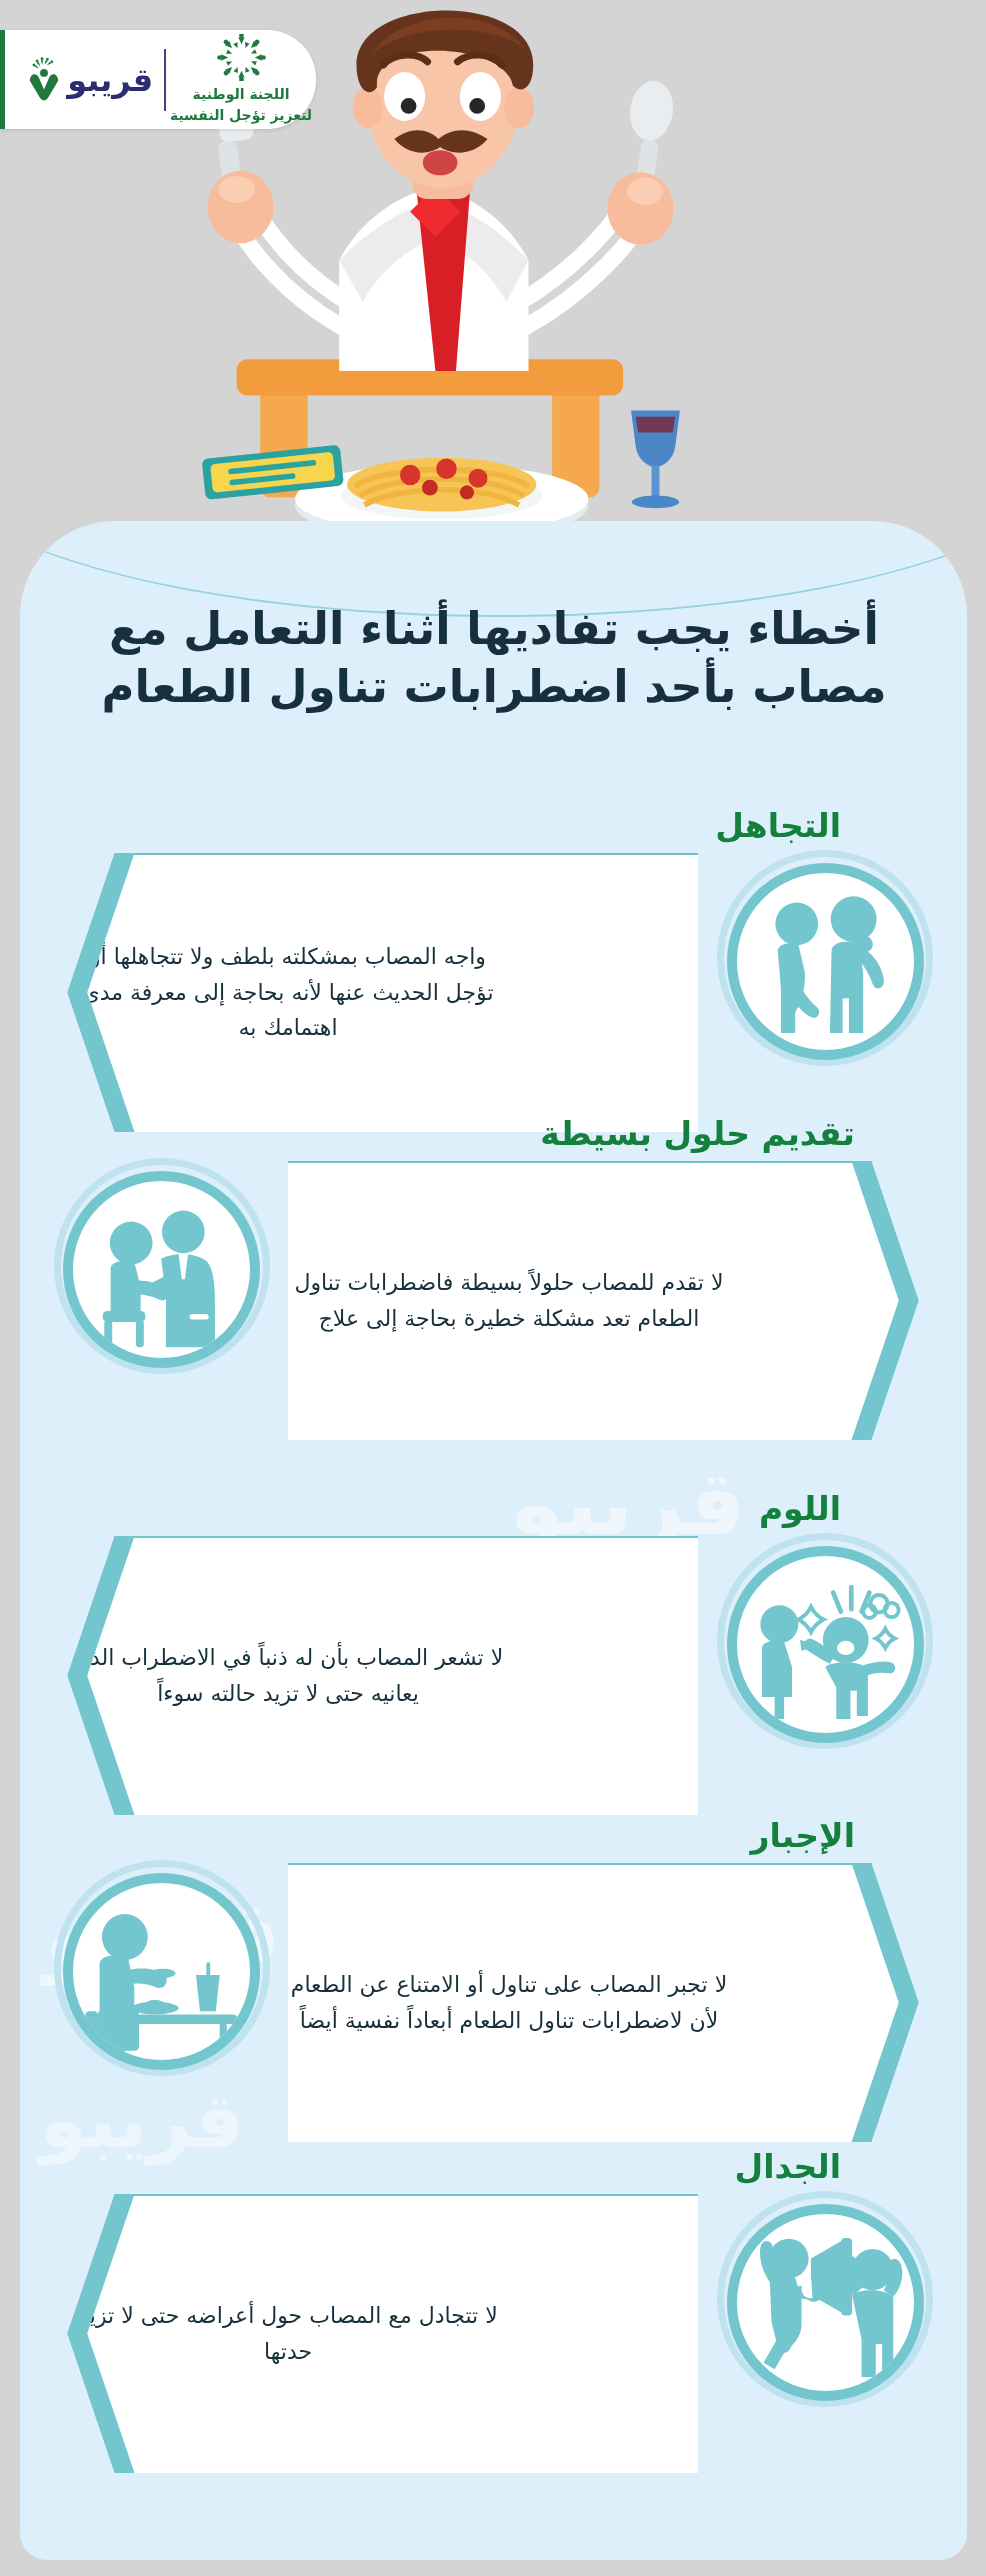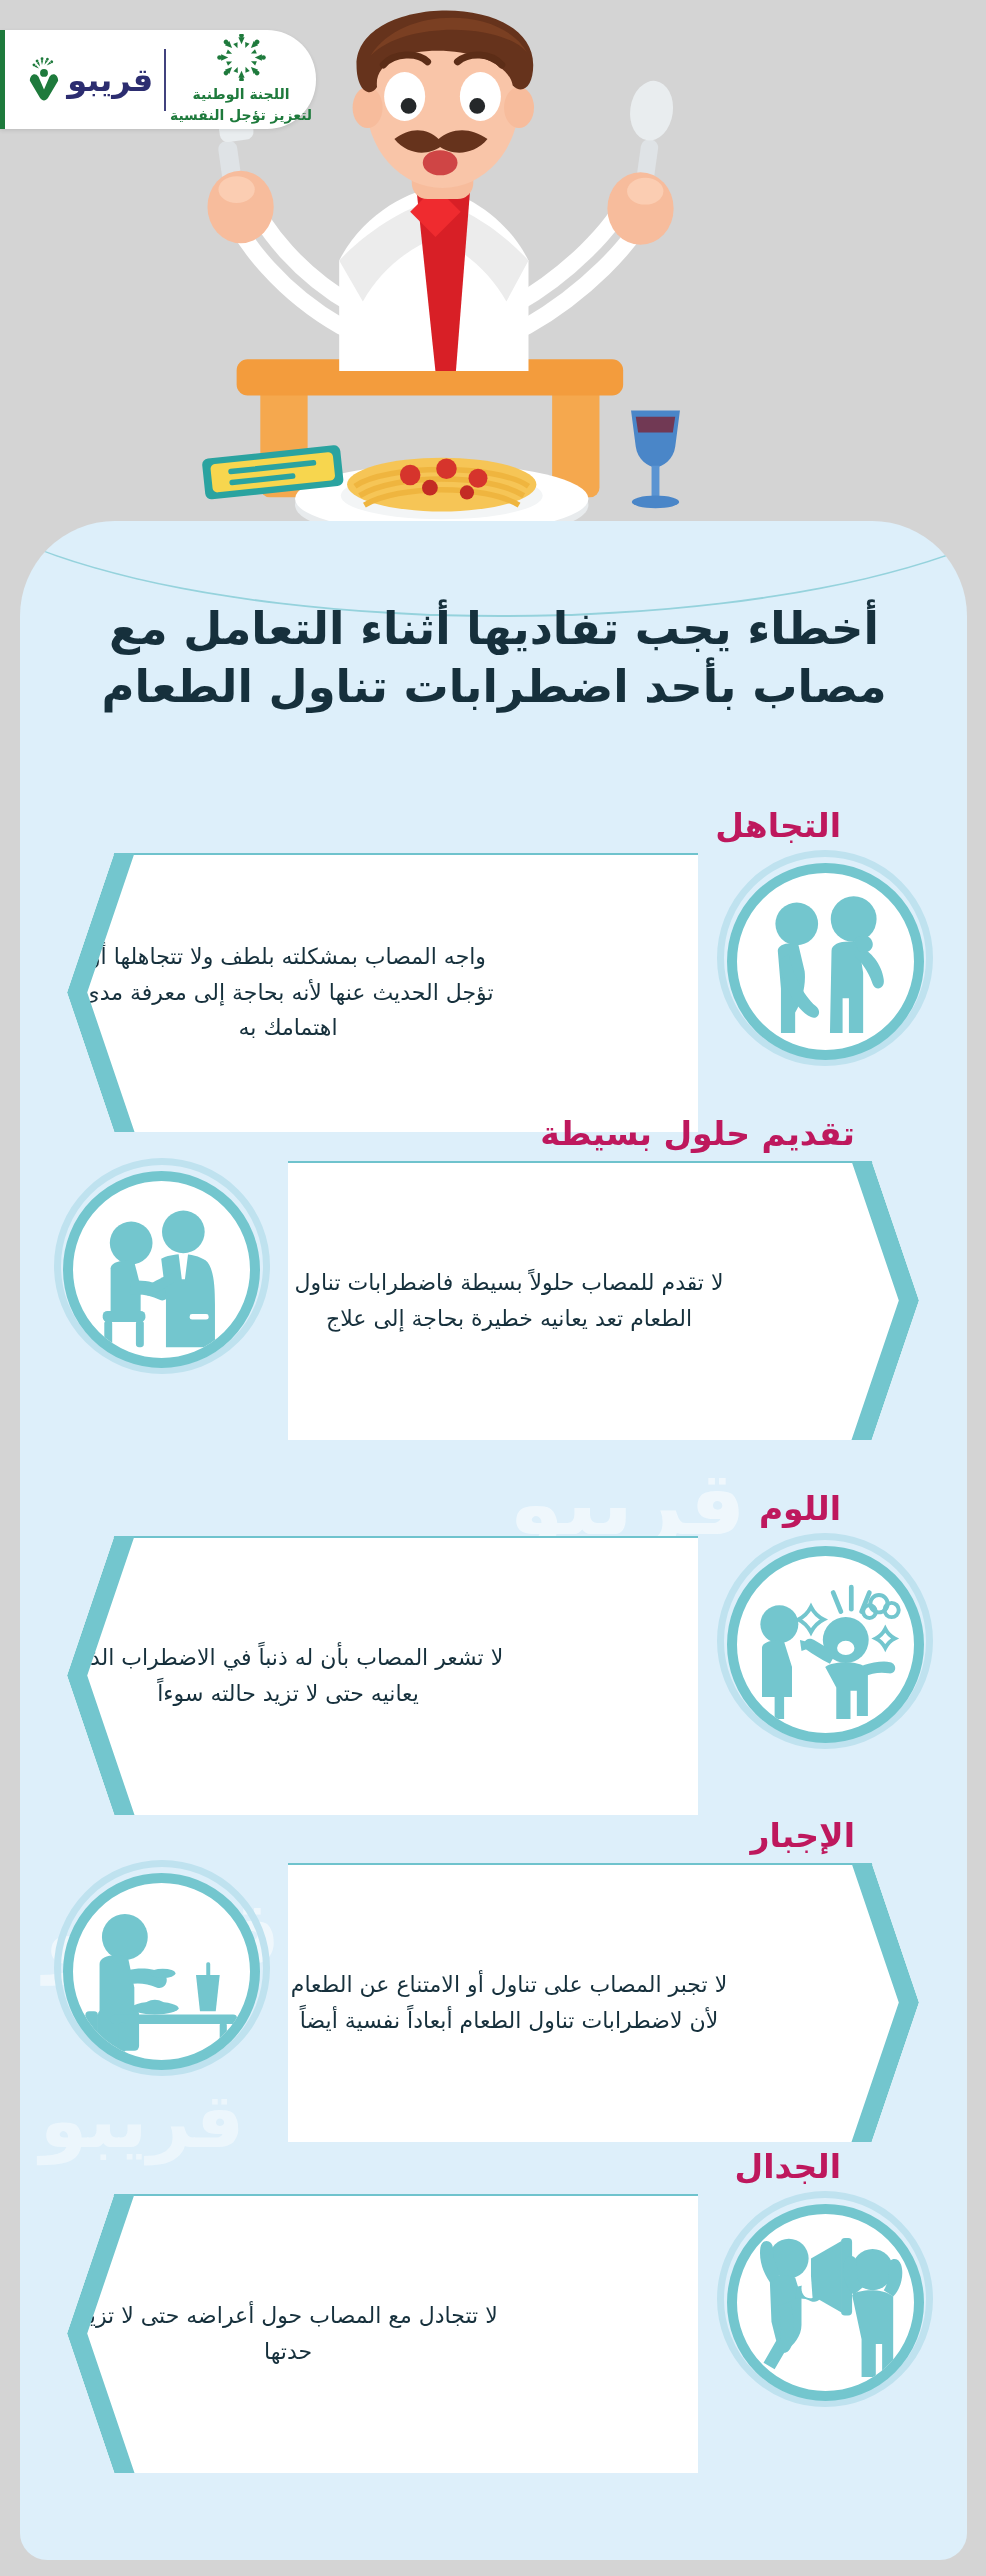--- a/index.html
+++ b/index.html
@@ -88,21 +88,21 @@
   .title {
     position: absolute; top: 79px; right: 43px; width: 860px;
     color: #16303c; text-align: center; direction: rtl;
     font-size: 45px; font-weight: bold; line-height: 1.28;
     z-index: 30;
   }
 
   
   .section { position: absolute; width: 947px; z-index: 30; }
   .sec-head {
-    color: #be185d; font-size: 33px; font-weight: bold;
+    color: #15803d; font-size: 33px; font-weight: bold;
     direction: rtl; text-align: right; line-height: 1;
     margin-bottom: 11px;
   }
   .sec-head.right { padding-right: 126px; }
   .sec-head.left  { padding-right: 112px; }
 
   .row { position: relative; height: 237px; }
 
   
   .chev {
@@ -378,21 +378,21 @@
         </div>
       </div>
     </div>
 
     <div class="section" style="top:596px;">
       <div class="sec-head left">تقديم حلول بسيطة</div>
       <div class="row">
         <div class="chev point-right">
           <div class="toprule"></div>
           <div class="edge"></div>
-          <div class="inner">لا تقدم للمصاب حلولاً بسيطة فاضطرابات تناول الطعام تعد يعانيه خطيرة بحاجة إلى علاج</div>
+          <div class="inner">لا تقدم للمصاب حلولاً بسيطة فاضطرابات تناول الطعام تعد مشكلة خطيرة بحاجة إلى علاج</div>
         </div>
         <div class="halo at-left"></div>
         <div class="iconwrap at-left">
           <svg width="166" height="166" viewBox="0 0 210 210">
             <g fill="#73c6ce">
               <circle cx="66" cy="72" r="27"></circle>
               <path d="M40 104 C 40 96 56 92 70 96 L 78 128 L 78 160 L 40 160 Z"></path>
               <rect x="30" y="158" width="54" height="14" rx="6"></rect>
               <rect x="32" y="170" width="10" height="34" rx="4"></rect>
               <rect x="72" y="170" width="10" height="34" rx="4"></rect>

